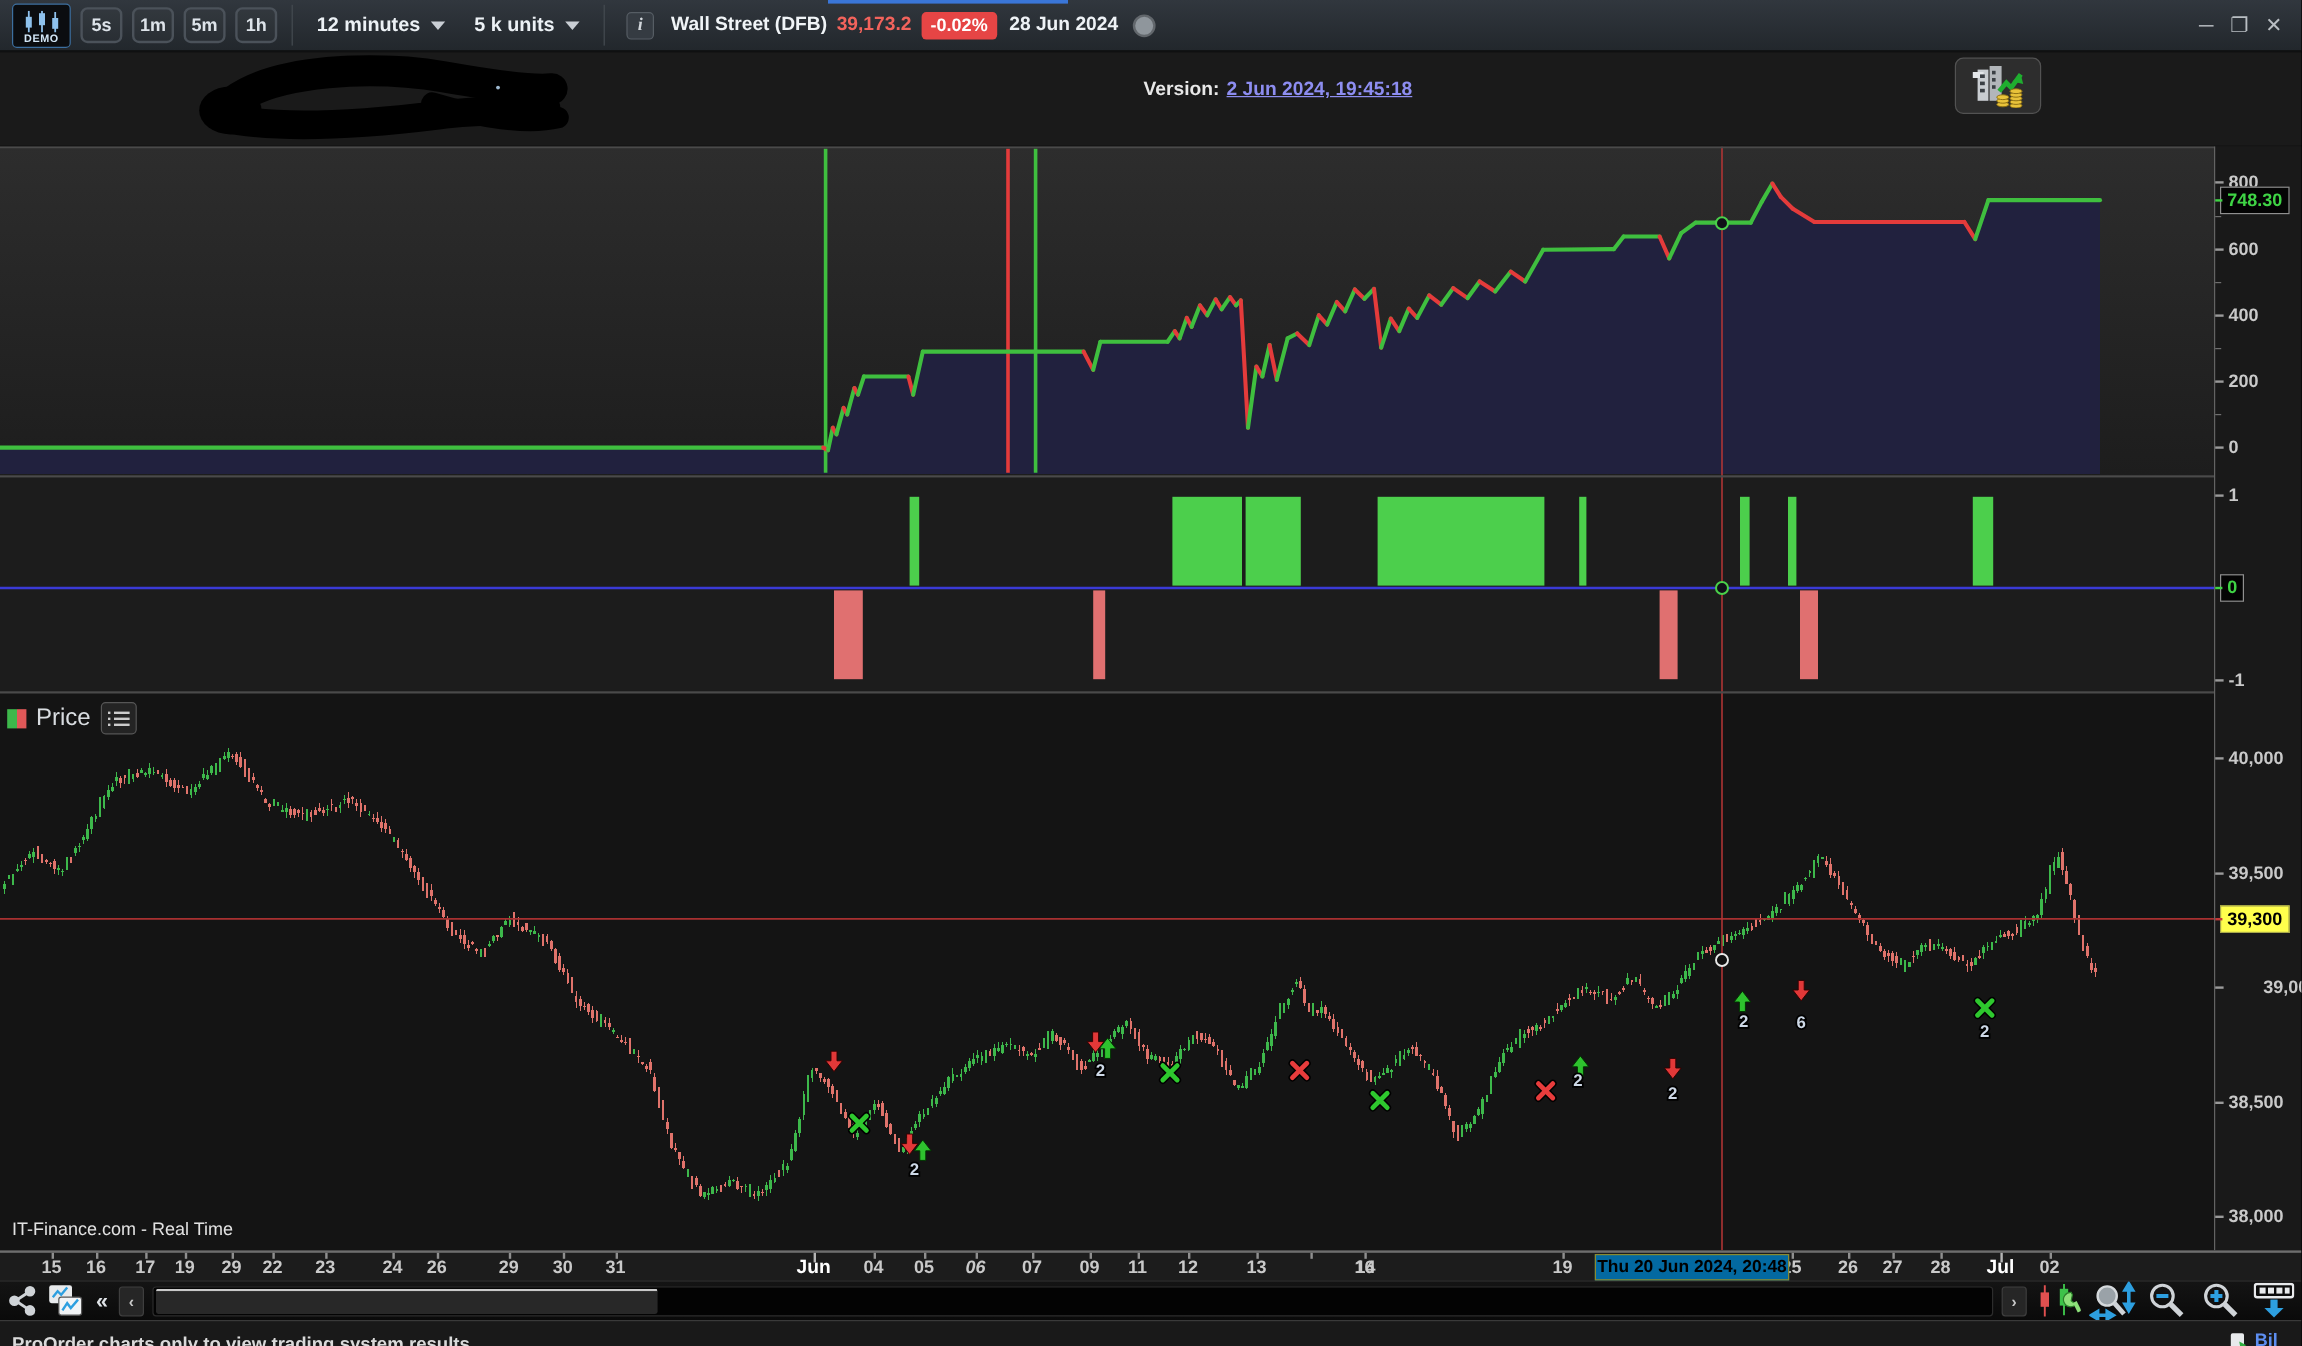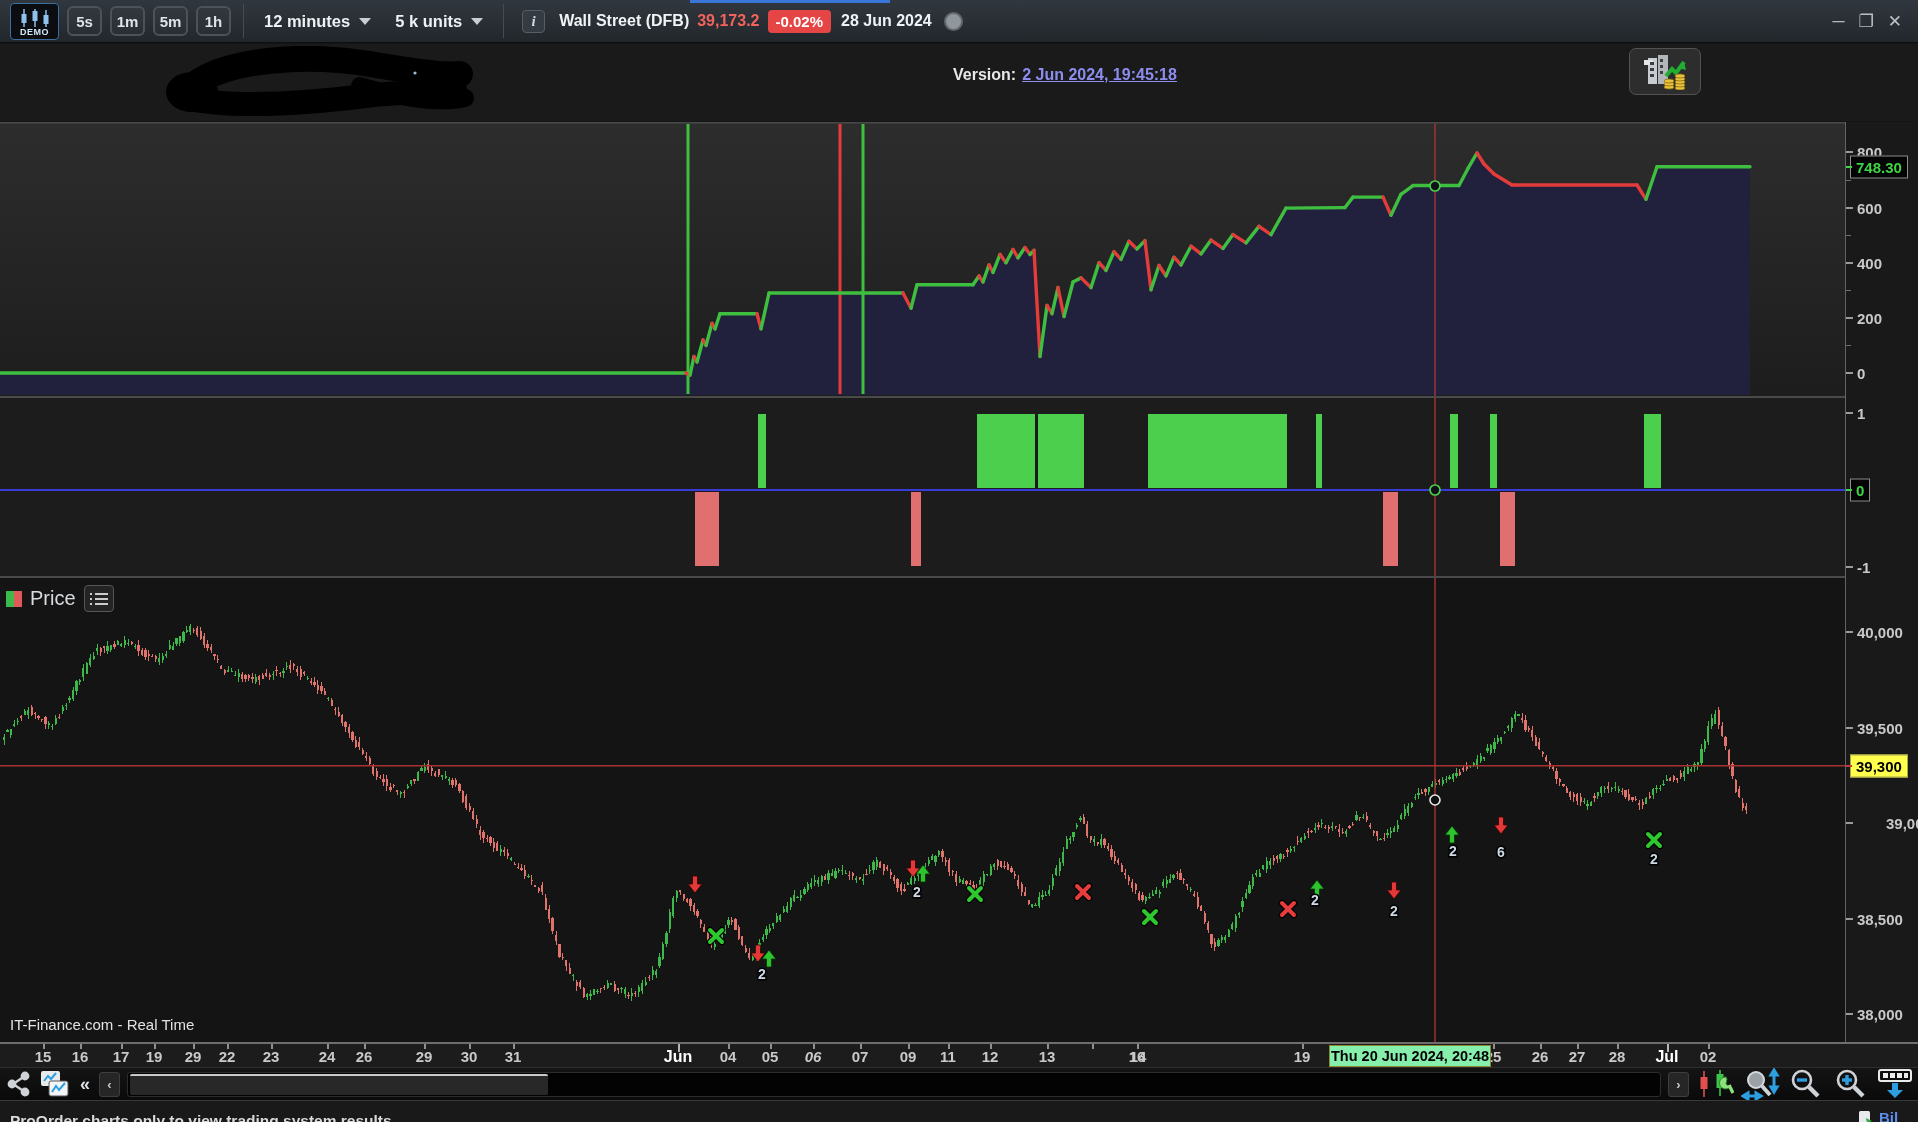--- a/index.html
+++ b/index.html
@@ -57,21 +57,21 @@
   .valbox{position:absolute;left:4px;transform:translateY(-50%);background:#040404;border:1px solid #8f8f8f;
     color:#3fd445;font-size:15px;font-weight:bold;padding:2px 5px;white-space:nowrap;}
   .valbox.yellow{background:#ffff4c;border-color:#a8a84a;color:#000;}
   .cdash{position:absolute;left:0;width:6px;height:2px;}
   #x-axis{position:absolute;left:0;top:1042px;width:1918px;height:25px;background:#1c1c1c;
     border-top:2px solid #6e6e6e;box-sizing:border-box;}
   .xlab{position:absolute;top:4px;transform:translateX(-50%);color:#c9c9c9;font-size:15px;font-weight:bold;}
   .xlab.month{color:#fff;font-size:16px;}
   .xtick{position:absolute;top:0;width:2px;height:5px;background:#8f8f8f;}
   .xtick.month{height:8px;background:#b5b5b5;}
-  .timebox{position:absolute;left:1329px;top:1px;width:160px;height:20px;background:#86efac;border:1px solid #8a8a30;
+  .timebox{position:absolute;left:1329px;top:1px;width:160px;height:20px;background:#0369a1;border:1px solid #8a8a30;
     color:#000;font-size:14.5px;font-weight:bold;text-align:center;line-height:20px;z-index:3;}
   
   .toolbar2{position:absolute;left:0;top:1067px;width:1918px;height:33px;box-sizing:border-box;
     background:linear-gradient(#141414,#0a0a0a);border-top:1px solid #2e2e2e;
     display:flex;align-items:center;padding:0 6px;gap:7px;}
   .t2icon{display:flex;align-items:center;justify-content:center;cursor:pointer;}
   .chev2{color:#dfe3e7;font-size:18px;font-weight:bold;line-height:20px;cursor:pointer;margin:0 2px;}
   .scrollbtn{width:19px;height:23px;background:#262626;border:1px solid #3e3e3e;border-radius:3px;
     color:#c9c9c9;font-size:13px;font-weight:bold;display:flex;align-items:center;justify-content:center;cursor:pointer;}
   .scrolltrack{flex:1;height:23px;background:#030303;border:1px solid #2c2c2c;border-radius:3px;position:relative;cursor:pointer;}

